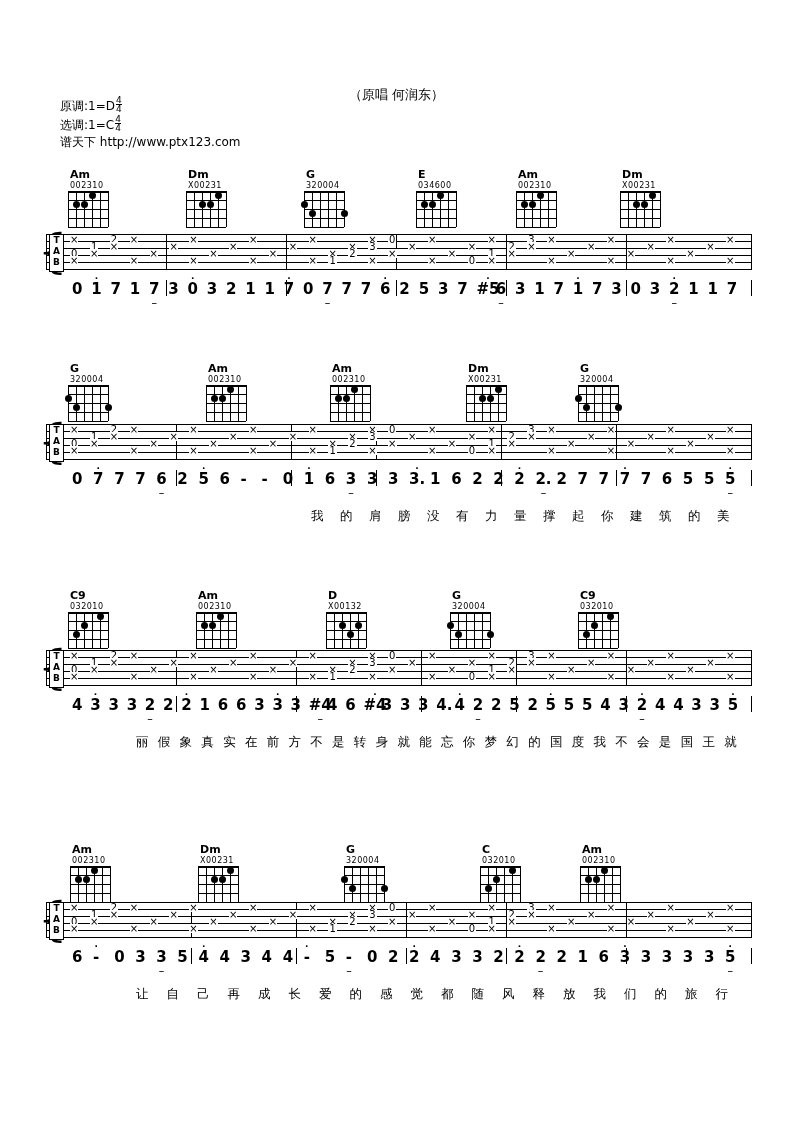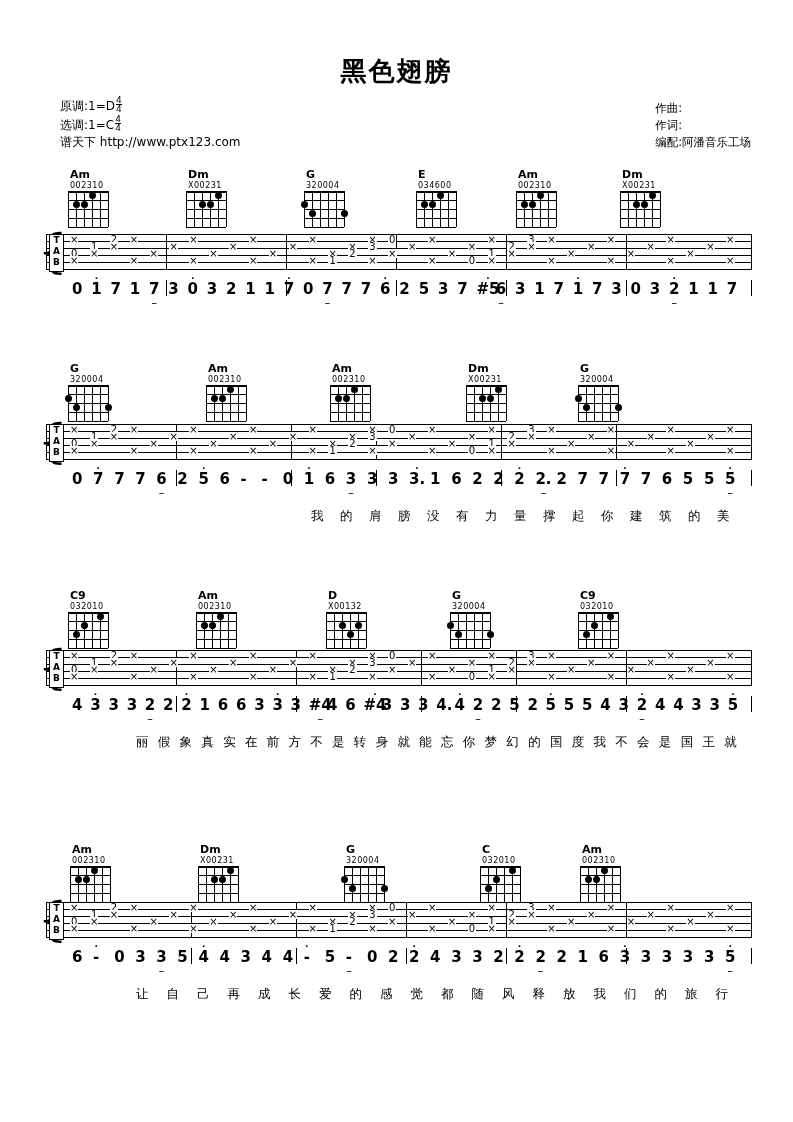--- a/index.html
+++ b/index.html
@@ -42,33 +42,28 @@
   .bl{position:absolute;width:1px;height:16px;background:#000;}
 
   .lyrics{position:absolute;left:0;width:706px;font-size:12.5px;font-family:"DejaVu Sans",sans-serif;}
   .ly{position:absolute;white-space:nowrap;}
 </style>
 </head>
 <body>
 
 <div class="page">
 
-  <div class="title">黑色翅膀</div>
+  <div class="subtitle">（原唱 何润东）</div>
 
   <div class="meta-left">
     <div><span>原调:1=D</span><span class="frac"><span>4</span><span style="border-top:1px solid #000;">4</span></span></div>
     <div><span>选调:1=C</span><span class="frac"><span>4</span><span style="border-top:1px solid #000;">4</span></span></div>
     <div>谱天下 http://www.ptx123.com</div>
   </div>
 
-  <div class="meta-right">
-    <div>作曲:</div>
-    <div>作词:</div>
-    <div>编配:阿潘音乐工场</div>
-  </div>
 
   <div id="chords-layer">
       <div class="chord" style="left: 68px; top: 168px;">
         <div class="cname">Am</div>
         <div class="cfing">002310</div>
         <div class="grid">
           <div class="v" style="left: 0px;"></div>
           <div class="v" style="left: 8px;"></div>
           <div class="v" style="left: 16px;"></div>
           <div class="v" style="left: 24px;"></div>

